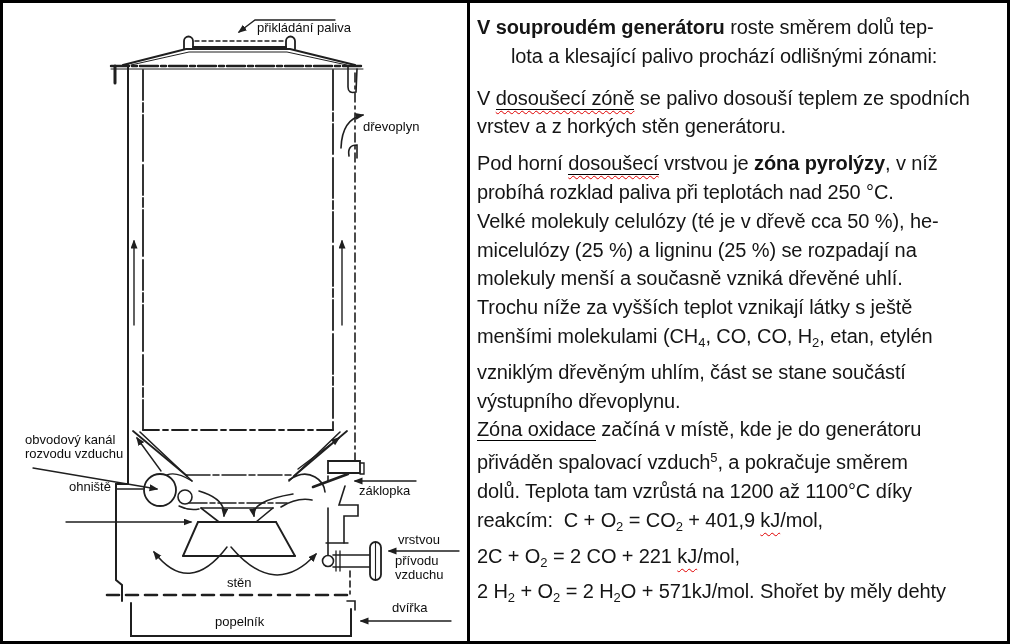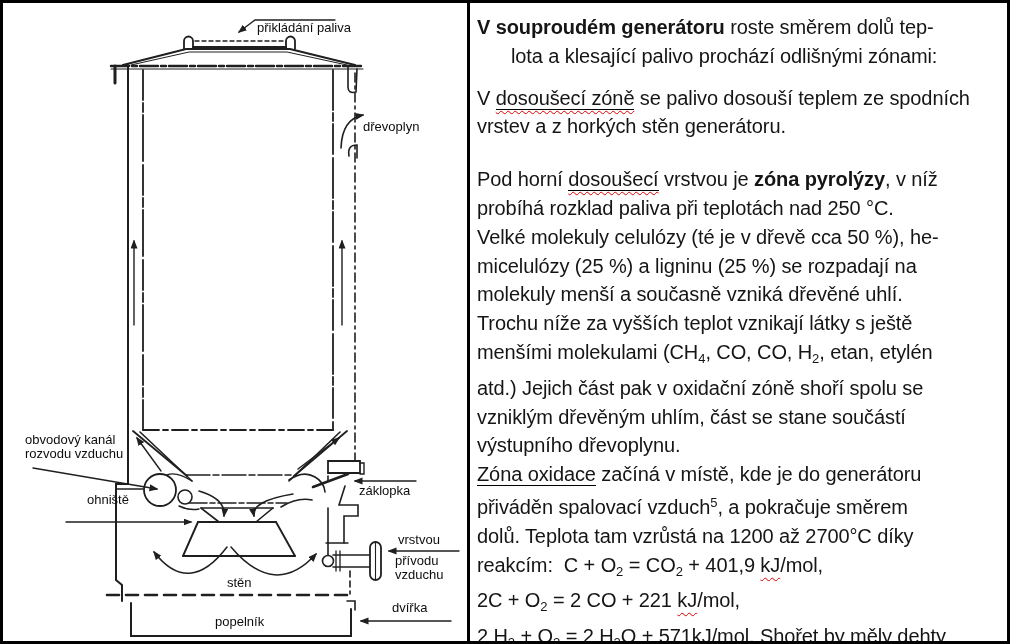--- a/index.html
+++ b/index.html
@@ -153,51 +153,50 @@
           <path d="M456,548 H386" marker-end="url(#ah)"></path>
           <path d="M448,618 H358" marker-end="url(#ah)"></path>
         </g>
       </g>
     </svg>
     <div id="diagram-overlay">
         <div class="dlabel" style="left: 254px; top: 18px;">přikládání paliva</div>
         <div class="dlabel" style="left: 360px; top: 117px;">dřevoplyn</div>
         <div class="dlabel" style="left: 22px; top: 430px;">obvodový kanál
 rozvodu vzduchu</div>
-        <div class="dlabel" style="left: 66px; top: 490px; margin-left: 18px;">ohniště</div>
+        <div class="dlabel" style="left: 66px; top: 477px;">ohniště</div>
         <div class="dlabel" style="left: 356px; top: 481px;">záklopka</div>
         <div class="dlabel" style="left: 395px; top: 530px;">vrstvou</div>
         <div class="dlabel" style="left: 392px; top: 551px;">přívodu
 vzduchu</div>
         <div class="dlabel" style="left: 224px; top: 573px;">stěn</div>
         <div class="dlabel" style="left: 389px; top: 598px;">dvířka</div>
         <div class="dlabel" style="left: 212px; top: 612px;">popelník</div>
       </div>
   </div>
 
   <div class="divider"></div>
 
   <div class="text-cell">
     <div id="text-flow">
         <div class="tl"><span class="b">V souproudém generátoru</span><span class=""> roste směrem dolů tep-</span></div>
         <div class="tl" style="margin-bottom: 13px; margin-left: 34px;"><span class="">lota a klesající palivo prochází odlišnými zónami:</span></div>
         <div class="tl"><span class="">V </span><span class="u sq">dosoušecí zóně</span><span class=""> se palivo dosouší teplem ze spodních</span></div>
-        <div class="tl" style="margin-bottom: 24px;"><span class="">vrstev a z horkých stěn generátoru.</span></div>
+        <div class="tl" style="margin-bottom: 8px;"><span class="">vrstev a z horkých stěn generátoru.</span></div>
         <div class="tl"><span class="">Pod horní </span><span class="u sq">dosoušecí</span><span class=""> vrstvou je </span><span class="b">zóna pyrolýzy</span><span class="">, v níž</span></div>
         <div class="tl"><span class="">probíhá rozklad paliva při teplotách nad 250 °C.</span></div>
         <div class="tl"><span class="">Velké molekuly celulózy (té je v dřevě cca 50 %), he-</span></div>
         <div class="tl"><span class="">micelulózy (25 %) a ligninu (25 %) se rozpadají na</span></div>
         <div class="tl"><span class="">molekuly menší a současně vzniká dřevěné uhlí.</span></div>
         <div class="tl"><span class="">Trochu níže za vyšších teplot vznikají látky s ještě</span></div>
         <div class="tl"><span class="">menšími molekulami (CH</span><span class="sub">4</span><span class="">, CO, CO, H</span><span class="sub">2</span><span class="">, etan, etylén</span></div>
-        <div class="tl"><span class="">atd.) Jejich část pak v oxidační zóně shoří spolu se</span></div>
         <div class="tl"><span class="">vzniklým dřevěným uhlím, část se stane součástí</span></div>
         <div class="tl"><span class="">výstupního dřevoplynu.</span></div>
         <div class="tl"><span class="u">Zóna oxidace</span><span class=""> začíná v místě, kde je do generátoru</span></div>
         <div class="tl"><span class="">přiváděn spalovací vzduch</span><span class="sup">5</span><span class="">, a pokračuje směrem</span></div>
-        <div class="tl"><span class="">dolů. Teplota tam vzrůstá na 1200 až 2700°C díky</span></div>
+        <div class="tl"><span class="">dolů. Teplota tam vzrůstá na 1200 až 1100°C díky</span></div>
         <div class="tl"><span class="">reakcím:&nbsp; C + O</span><span class="sub">2</span><span class=""> = CO</span><span class="sub">2</span><span class=""> + 401,9 </span><span class="sq">kJ</span><span class="">/mol,</span></div>
         <div class="tl"><span class="">2C + O</span><span class="sub">2</span><span class=""> = 2 CO + 221 </span><span class="sq">kJ</span><span class="">/mol,</span></div>
         <div class="tl"><span class="">2 H</span><span class="sub">2</span><span class=""> + O</span><span class="sub">2</span><span class=""> = 2 H</span><span class="sub">2</span><span class="">O + 571kJ/mol. Shořet by měly dehty</span></div>
       </div>
   </div>
 
 </div>
 
 </body></html>

